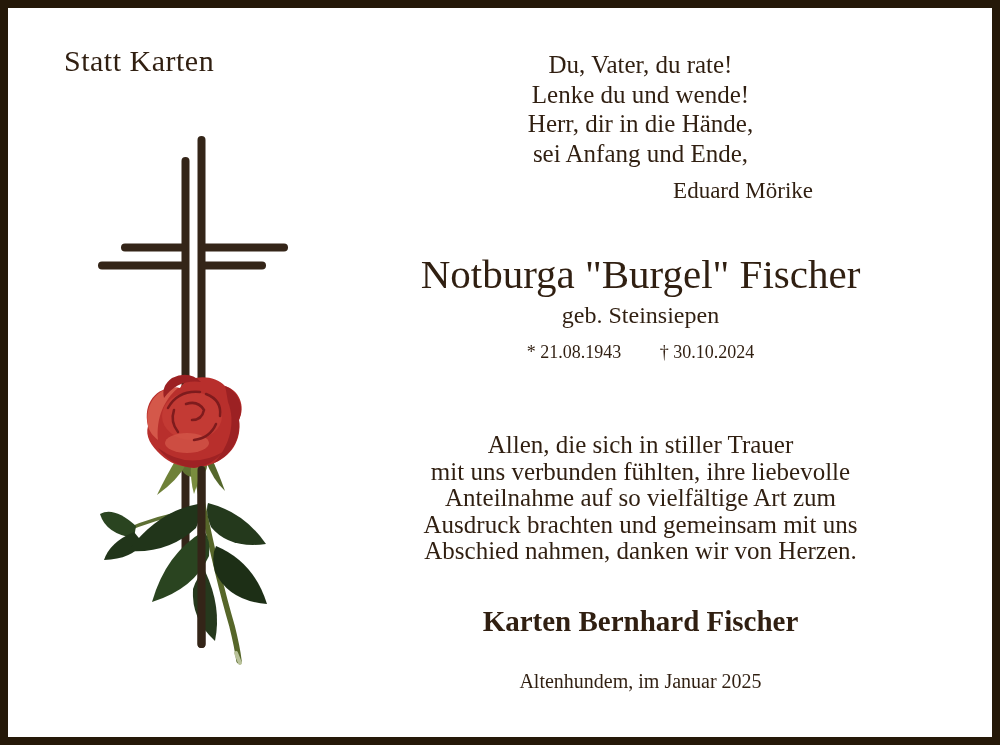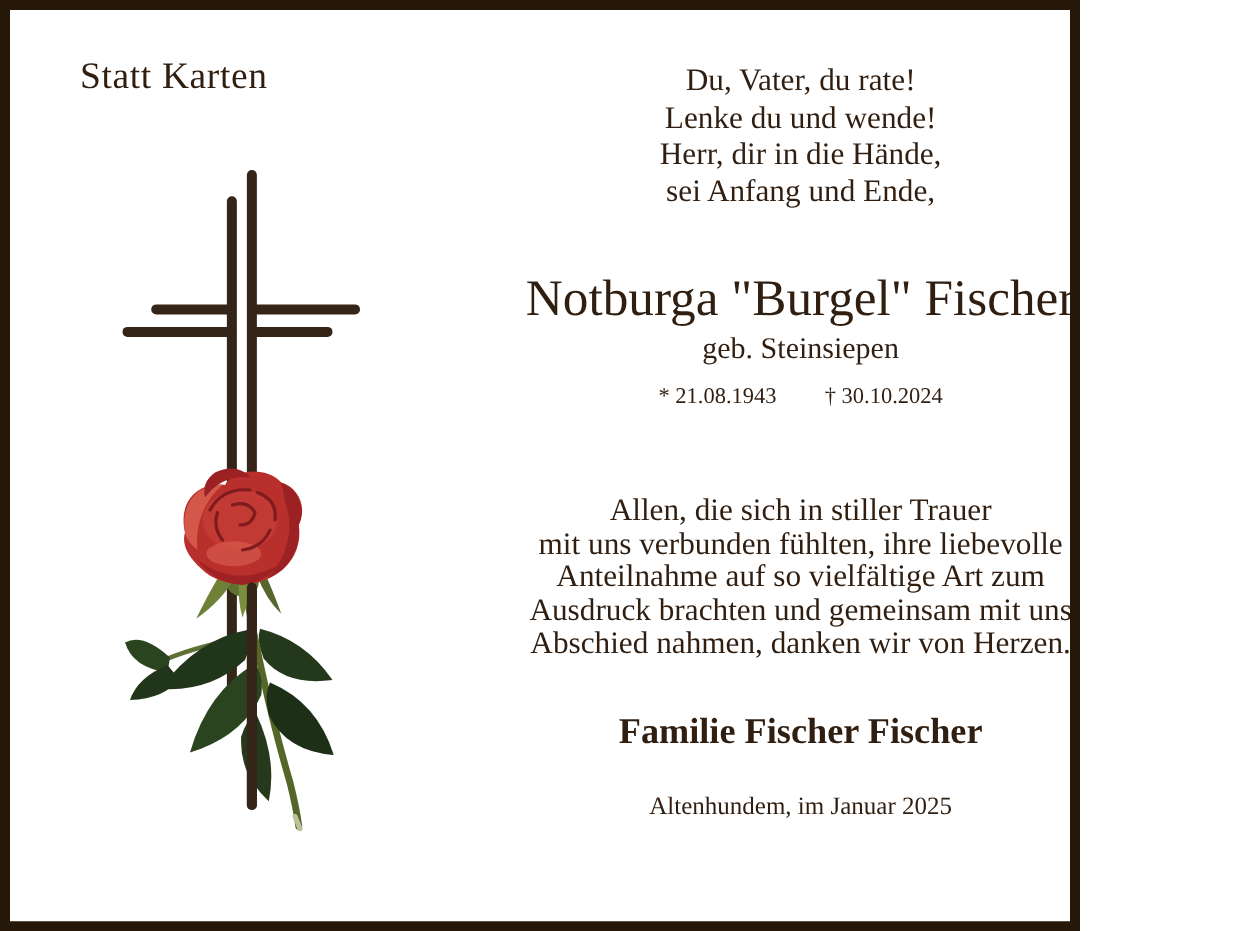--- a/index.html
+++ b/index.html
@@ -2,21 +2,21 @@
 <html><head>
 <meta charset="utf-8">
 <style>
   html, body {
     margin: 0;
     padding: 0;
     background: #ffffff;
   }
   .card {
     position: relative;
-    width: 864px;
+    width: 1000px;
     height: 745px;
     box-sizing: border-box;
     background: #ffffff;
     border: 8px solid #251808;
     overflow: hidden;
     font-family: "Liberation Serif", "DejaVu Serif", serif;
     color: #301f11;
   }
   .statt-karten {
     position: absolute;
@@ -150,34 +150,35 @@
       </g>
     </svg>
   </div>
 
   <div class="right-col">
     <div>
       <div class="poem-line">Du, Vater, du rate!</div>
       <div class="poem-line">Lenke du und wende!</div>
       <div class="poem-line">Herr, dir in die Hände,</div>
       <div class="poem-line">sei Anfang und Ende,</div>
+      <div class="attribution">Eduard Mörike</div>
     </div>
 
     <div class="deceased-name">Notburga "Burgel" Fischer</div>
     <div class="maiden-name">geb. Steinsiepen</div>
     <div class="dates">
       <span class="birth">* 21.08.1943</span>
       <span class="death">† 30.10.2024</span>
     </div>
 
     <div class="thanks">
       <div class="thanks-line">Allen, die sich in stiller Trauer</div>
       <div class="thanks-line">mit uns verbunden fühlten, ihre liebevolle</div>
       <div class="thanks-line">Anteilnahme auf so vielfältige Art zum</div>
       <div class="thanks-line">Ausdruck brachten und gemeinsam mit uns</div>
       <div class="thanks-line">Abschied nahmen, danken wir von Herzen.</div>
     </div>
 
-    <div class="family-signature">Familie Fischer Fischer</div>
+    <div class="family-signature">Karten Bernhard Fischer</div>
     <div class="place-date">Altenhundem, im Januar 2025</div>
   </div>
 
 </div>
 
 </body></html>

